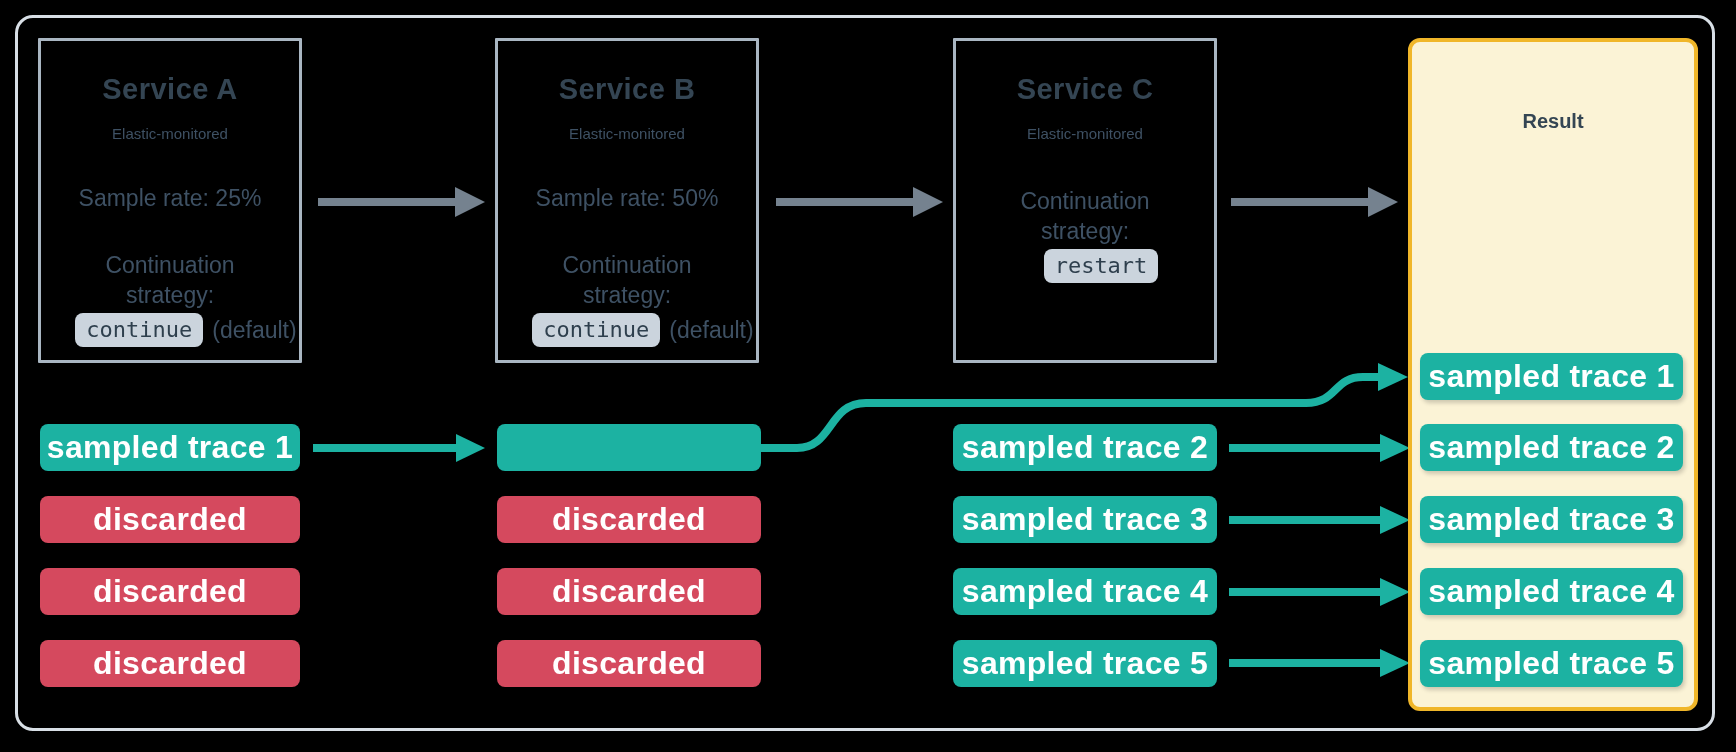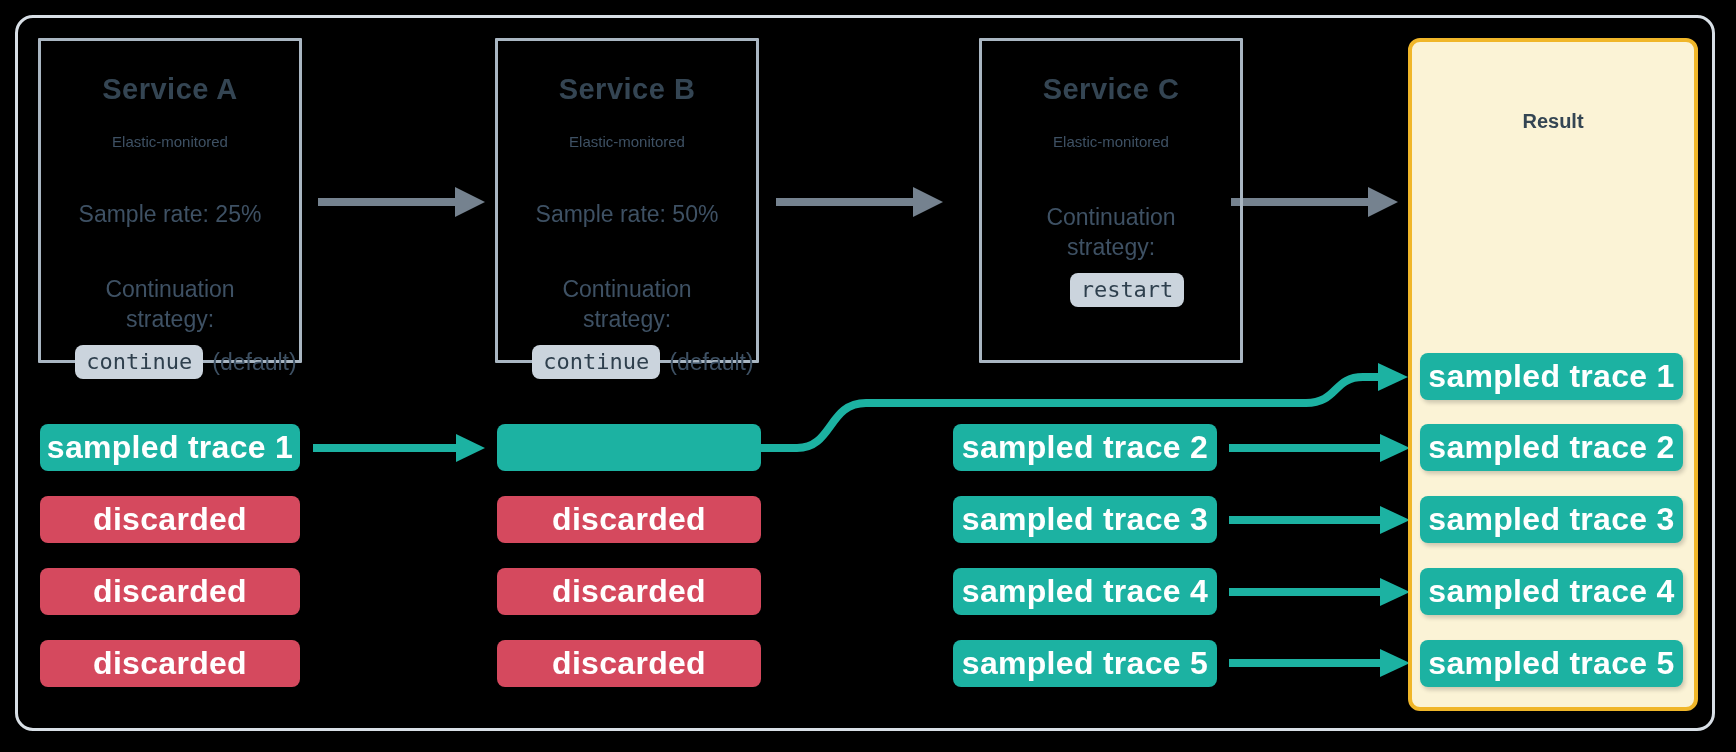--- a/index.html
+++ b/index.html
@@ -40,25 +40,24 @@
     width: 264px;
     height: 325px;
     border: 3px solid var(--service-border, #A9B6C2);
     border-radius: 1px;
     box-sizing: border-box;
     display: flex;
     flex-direction: column;
     align-items: center;
     padding-top: 31px;
     text-align: center;
-    gap: 8px;
   }
   .service-a { left: 38px; }
   .service-b { left: 495px; }
-  .service-c { left: 979px; }
+  .service-c { left: 953px; }
 
   .svc-title {
     font-size: 29px;
     font-weight: bold;
     line-height: 34px;
     color: var(--title-text, #344553);
     letter-spacing: 0.5px;
   }
   .svc-mon {
     margin-top: 14px;

